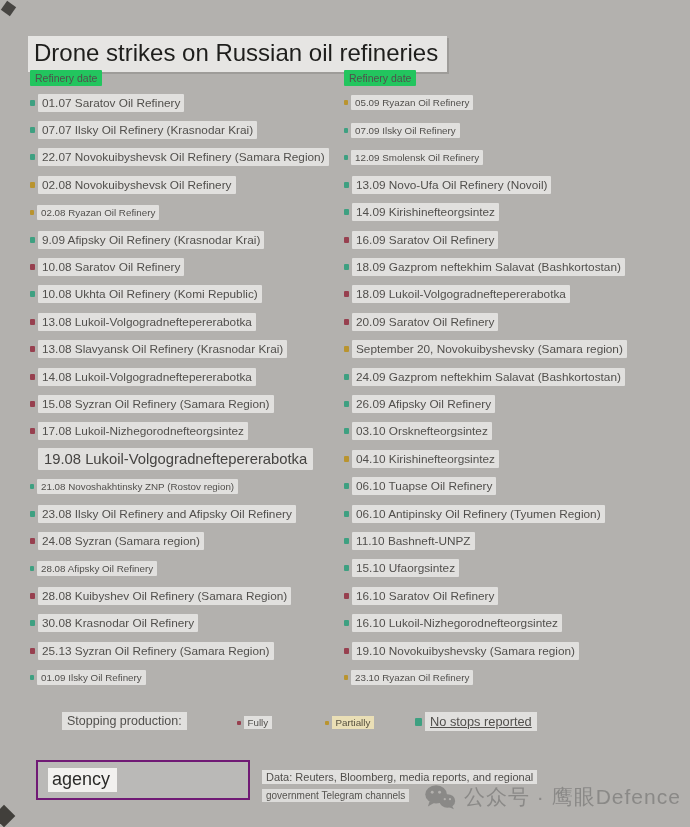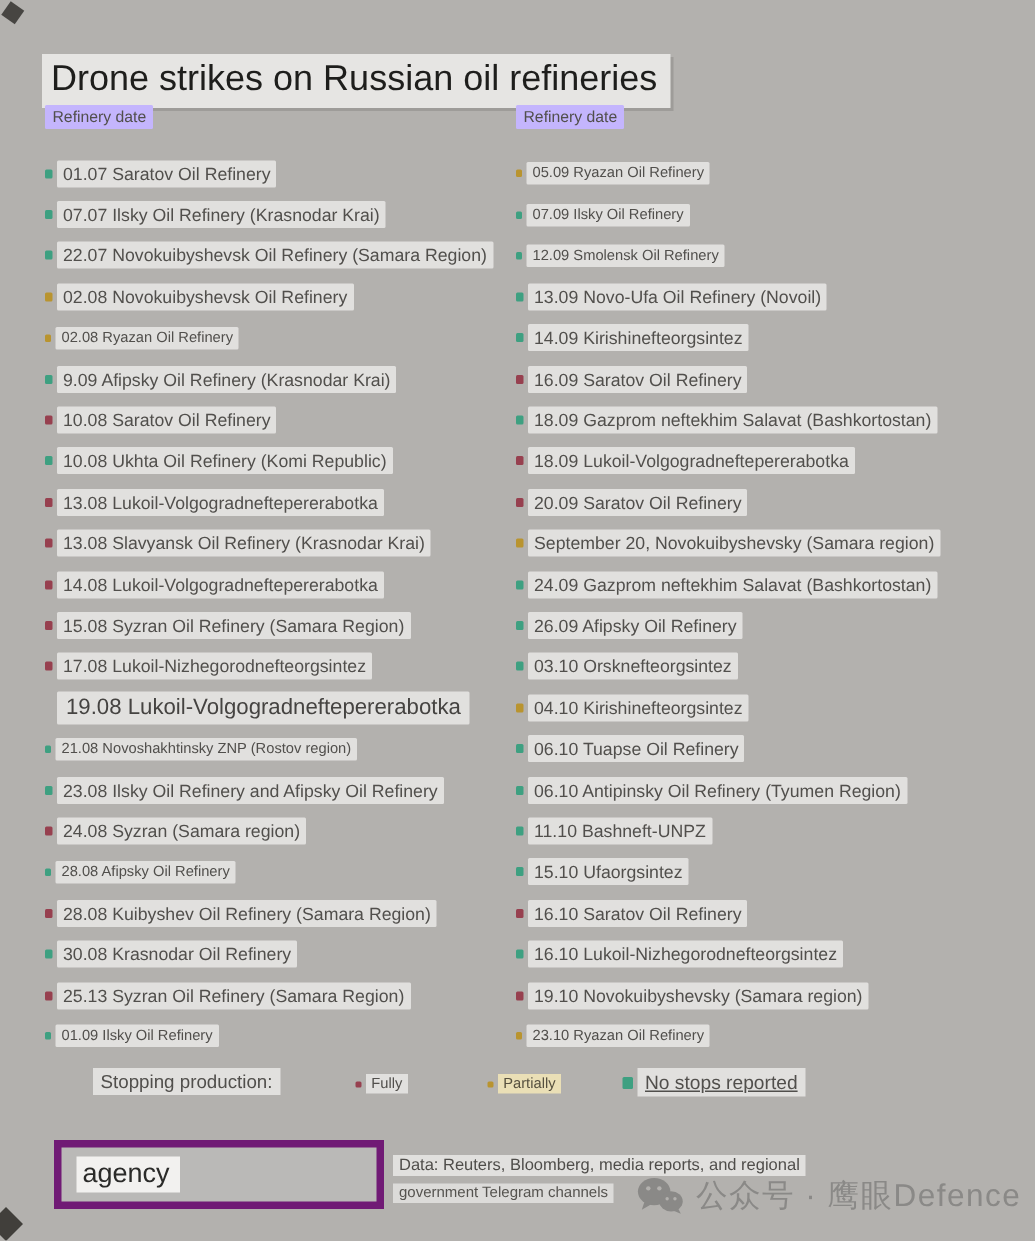--- a/index.html
+++ b/index.html
@@ -12,23 +12,23 @@
     position:absolute;left:28px;top:20px;
     font-size:24px;font-weight:500;color:#1e1e1c;
     background:#e6e5e3;padding:3px 9px 5px 6px;white-space:nowrap;
     box-shadow:2px 2px 0 rgba(140,139,136,.55);
   }
   .col{position:absolute;top:68px;}
   .col.left{left:30px;}
   .col.right{left:344px;}
   .col-header{
     display:inline-block;font-size:10.5px;color:#514f4c;
-    background:#c4b5fd;padding:2px 5px;border-radius:1px;
-  }
-  .entries{margin-top:16px;}
+    background:#22c55e;padding:2px 5px;border-radius:1px;
+  }
+  .entries{margin-top:3px;}
   .row{height:27.4px;display:flex;align-items:center;}
   .bullet{width:5px;height:6px;margin-right:3px;flex:none;border-radius:1px;}
   .entry-label{
     background:#e1e0de;color:#514f4c;padding:2px 4px;border-radius:1px;
     font-size:11.8px;white-space:nowrap;
   }
   .row.small .entry-label{font-size:9.8px;}
   .row.small .bullet{width:4px;height:5px;}
   .row.large .entry-label{font-size:14.8px;color:#454341;padding:3px 6px;}
   .legend{position:absolute;left:0;top:710px;width:690px;height:24px;margin-left:32px;}
@@ -42,21 +42,21 @@
   .legend-item.li-fully .legend-bullet{width:3.5px;height:4px;}
   .legend-item.li-fully .legend-label{font-size:9.8px;background:#e1e0de;color:#514f4c;padding:1px 4px;}
   .legend-item.li-partially{left:293px;top:6px;}
   .legend-item.li-partially .legend-bullet{width:3.5px;height:4px;}
   .legend-item.li-partially .legend-label{font-size:9.8px;background:#eadfb6;color:#56503f;padding:1px 4px;}
   .legend-item.li-nostops{left:383px;top:2px;}
   .legend-item.li-nostops .legend-bullet{width:7px;height:8px;}
   .legend-item.li-nostops .legend-label{font-size:12.8px;background:#e1e0de;color:#514f4c;padding:2px 5px;text-decoration:underline;}
   .agency-box{
     position:absolute;left:36px;top:760px;width:200px;height:36px;
-    border:5px solid #701a75;background:#bab9b7;
+    border:2px solid #701a75;background:#bab9b7;
     display:flex;align-items:center;padding-left:10px;
   }
   .agency-text{background:#f2f1ef;color:#2b2b29;font-size:18px;padding:1px 7px 2px 4px;}
   .source{position:absolute;left:262px;top:767px;}
   .source-line1{display:inline-block;font-size:11px;color:#4f4d4a;background:#e1e0de;padding:1px 4px;}
   .source-line2{display:inline-block;font-size:10px;color:#55534f;background:#dcdbd9;padding:1px 4px;margin-top:3px;}
   .watermark{
     position:absolute;left:424px;top:783px;display:flex;align-items:center;
     color:#8a8987;font-size:21px;letter-spacing:1px;white-space:nowrap;
   }

